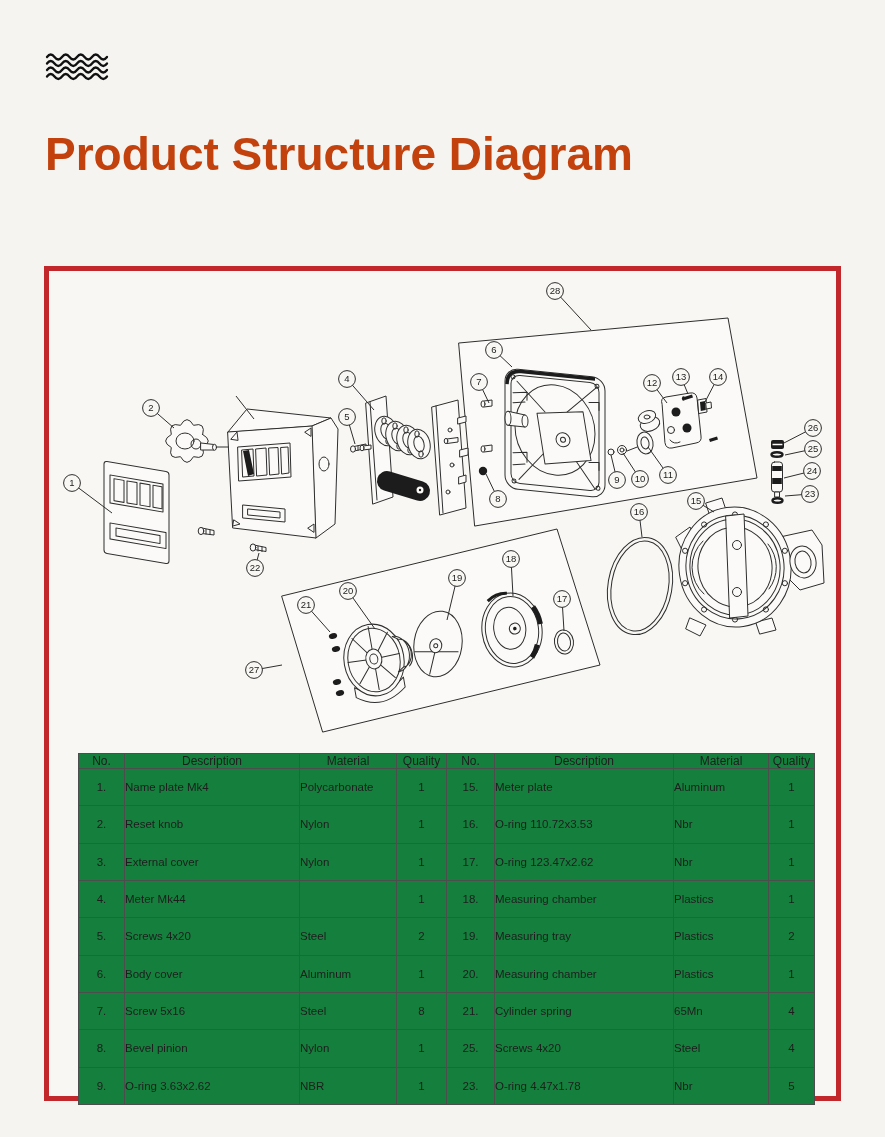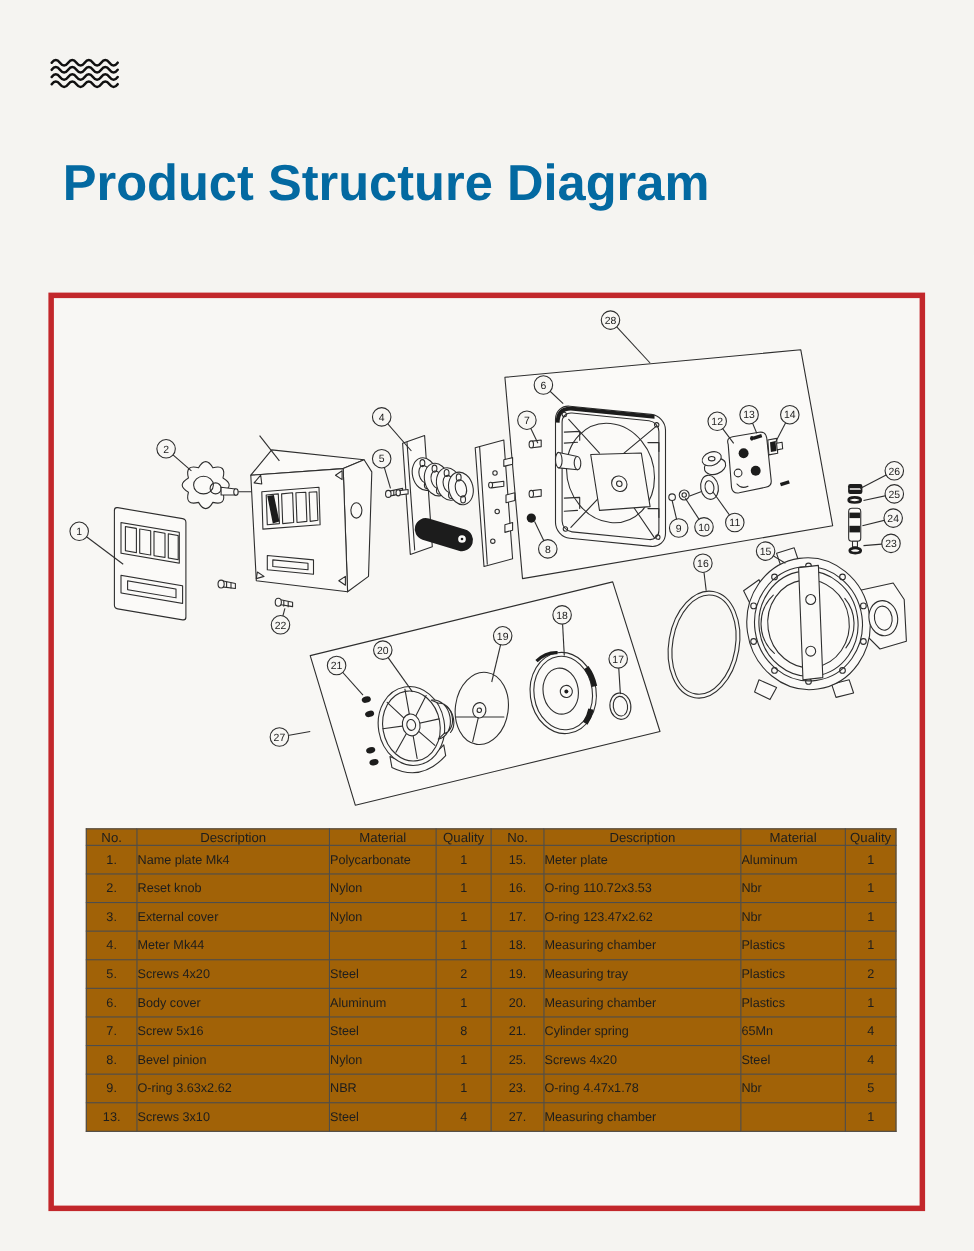--- a/index.html
+++ b/index.html
@@ -4,38 +4,38 @@
 <style>
   html,body{margin:0;padding:0;}
   body{
     width:885px;height:1137px;position:relative;
     background:#f5f4f1;
     font-family:"Liberation Sans", sans-serif;
     overflow:hidden;
   }
   .logo{position:absolute;left:45px;top:52px;width:66px;height:34px;}
   h1.title{
-    position:absolute;left:45px;top:127px;margin:12px;
-    font-size:46px;font-weight:700;color:#0369a1;letter-spacing:0px;
+    position:absolute;left:45px;top:127px;margin:0;
+    font-size:46px;font-weight:700;color:#c2410c;letter-spacing:0px;
     font-family:"Liberation Sans", sans-serif;white-space:nowrap;
   }
   .red-frame{
     position:absolute;left:44px;top:266px;width:797px;height:835px;
     box-sizing:border-box;border:5px solid #c2272b;background:#f8f7f4;
   }
   svg.diagram{position:absolute;left:49px;top:271px;width:787px;height:482px;}
   
   svg.diagram *{vector-effect:none;}
   .ln{stroke:#2e2e2e;stroke-width:1;fill:none;stroke-linejoin:round;stroke-linecap:round;}
   .f {stroke:#2e2e2e;stroke-width:1;fill:#fbfaf8;stroke-linejoin:round;stroke-linecap:round;}
   .dark{fill:#1c1c1c;stroke:none;}
   .thick{stroke:#1c1c1c;stroke-width:3.5;fill:none;}
   table.parts{
-    position:absolute;left:78px;top:753px;width:736px;height:276px;
-    border-collapse:collapse;table-layout:fixed;background:#a16207;
+    position:absolute;left:78px;top:753px;width:736px;height:352px;
+    border-collapse:collapse;table-layout:fixed;background:#15803d;
   }
   table.parts th, table.parts td{
     border:1px solid #4d4d4d;
     font-family:"Liberation Sans", sans-serif;
     font-size:11.5px;font-weight:400;color:#1d1d1d;
     padding:0;overflow:hidden;white-space:nowrap;vertical-align:middle;
   }
   table.parts th{font-size:12px;text-align:center;}
   td.c-no,td.c-qty{text-align:center;}
   td.c-desc{padding-left:13px;text-align:left;}
@@ -586,24 +586,14 @@
       <tr>
         <td class="c-no">9.</td>
         <td class="c-desc">O-ring 3.63x2.62</td>
         <td class="c-mat">NBR</td>
         <td class="c-qty">1</td>
         <td class="c-no">23.</td>
         <td class="c-desc">O-ring 4.47x1.78</td>
         <td class="c-mat">Nbr</td>
         <td class="c-qty">5</td>
       </tr>
-      <tr>
-        <td class="c-no">13.</td>
-        <td class="c-desc">Screws 3x10</td>
-        <td class="c-mat">Steel</td>
-        <td class="c-qty">4</td>
-        <td class="c-no">27.</td>
-        <td class="c-desc">Measuring chamber</td>
-        <td class="c-mat"></td>
-        <td class="c-qty">1</td>
-      </tr>
     </tbody>
 </table>
 
 </body></html>

